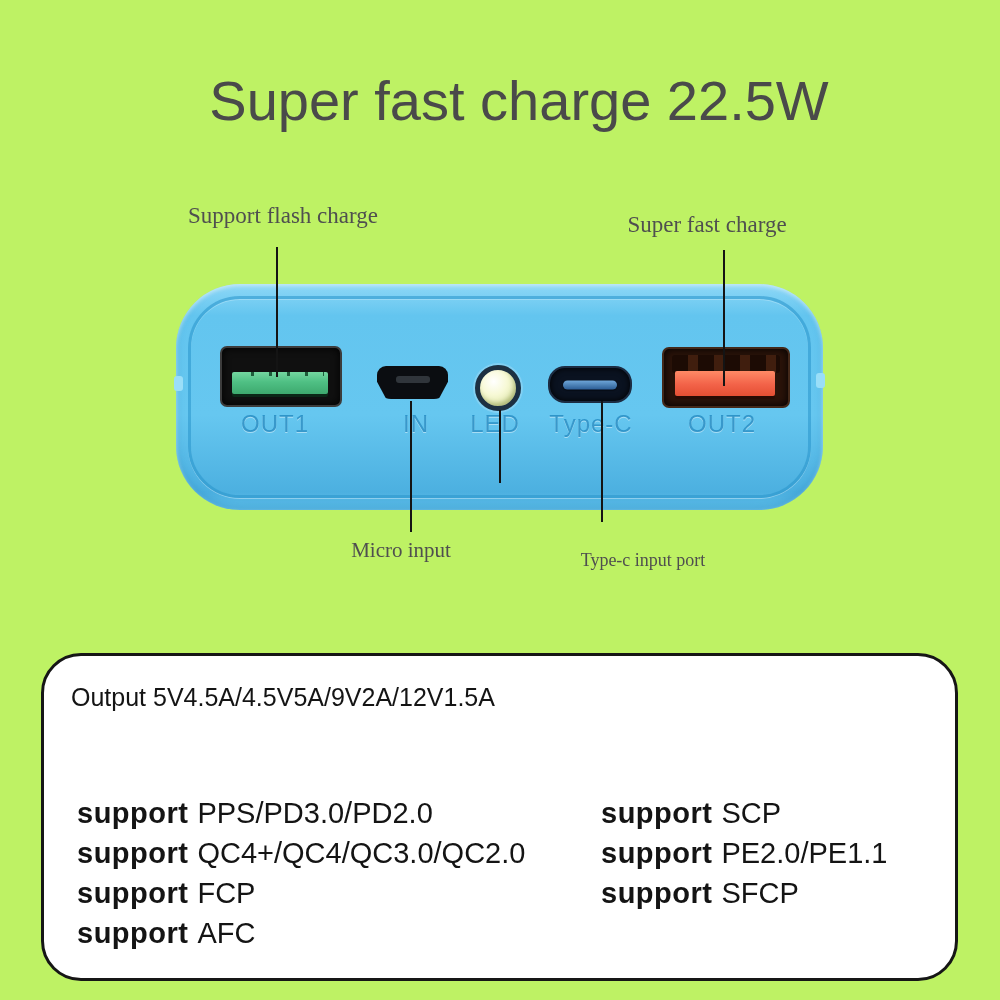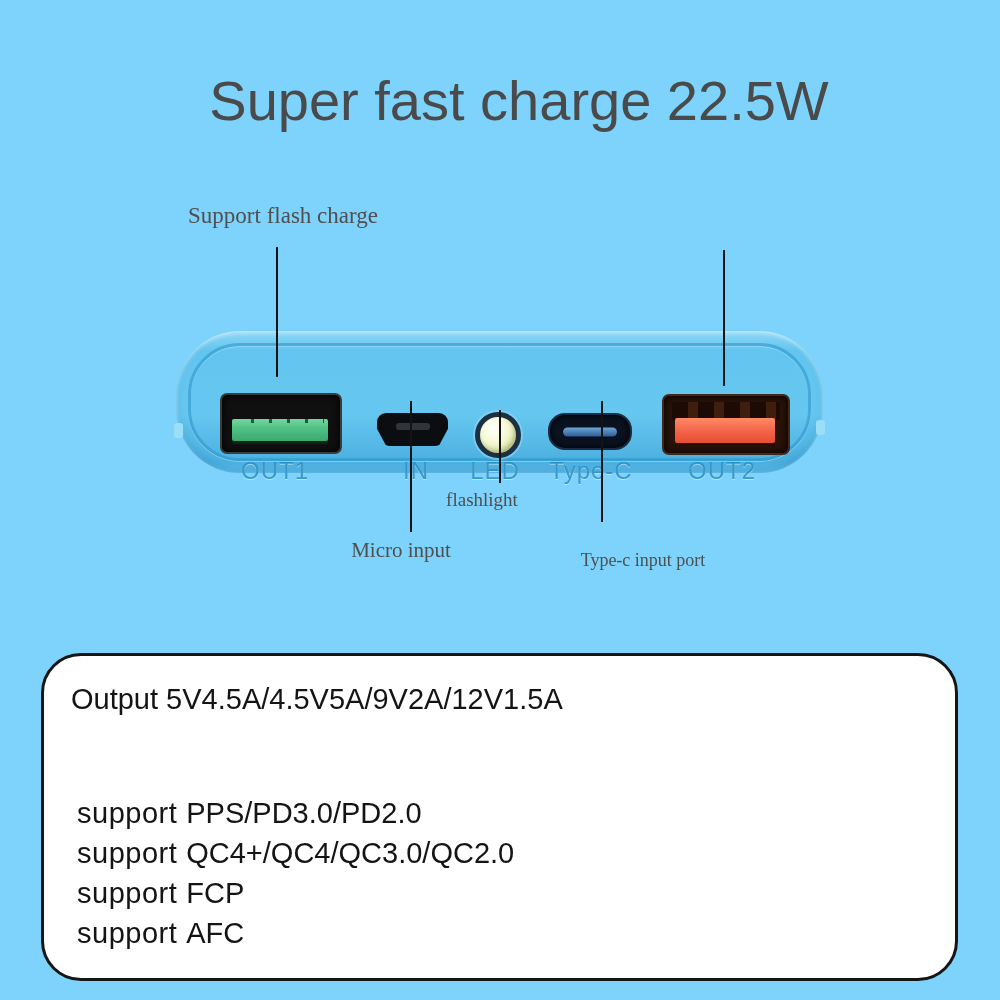--- a/index.html
+++ b/index.html
@@ -1,16 +1,16 @@
 <!DOCTYPE html>
 <html><head>
 <meta charset="utf-8">
 <style>
   html,body{margin:0;padding:0;background:#fff;}
-  .stage{position:relative;width:1000px;height:1000px;background:#7dd3fc;overflow:hidden;
+  .stage{position:relative;width:1000px;height:1000px;background:#bef264;overflow:hidden;
          font-family:"Liberation Sans", sans-serif;}
 
   
   .title{position:absolute;left:519px;top:68px;transform:translateX(-50%);
          font-size:56px;color:#4a4a4a;white-space:nowrap;letter-spacing:0;}
   .ann{position:absolute;transform:translateX(-50%);color:#4f4f4f;white-space:nowrap;font-family:Liberation Serif, serif;}
   .ann.tl{left:283px;top:203px;font-size:23px;}
   .ann.tr{left:707px;top:212px;font-size:23px;}
   .ann.fl{left:482px;top:489px;font-size:19px;}
   .ann.mi{left:401px;top:538px;font-size:21px;}
@@ -18,25 +18,25 @@
 
   
   .cl{position:absolute;width:2px;background:#141414;z-index:6;}
   .cl.l1{left:276px;top:247px;height:130px;}
   .cl.l2{left:723px;top:250px;height:136px;}
   .cl.l3{left:410px;top:401px;height:131px;}
   .cl.l4{left:499px;top:410px;height:73px;}
   .cl.l5{left:601px;top:401px;height:121px;}
 
   
-  .device{position:absolute;left:176px;top:284px;width:647px;height:142px;
+  .device{position:absolute;left:176px;top:284px;width:647px;height:226px;
           border-radius:64px;
           background:linear-gradient(180deg,#8ed8f7 0%,#63c5ef 14%,#66c7f0 58%,#4cb0e0 92%,#5fbfe9 100%);
           box-shadow:inset 0 2px 4px rgba(255,255,255,.55), inset 0 -4px 8px rgba(25,120,175,.28);
-          z-index:1;margin-top:47px;}
+          z-index:1;}
   .groove{position:absolute;left:12px;top:12px;right:12px;bottom:12px;border-radius:52px;
           border:3px solid rgba(40,148,203,.55);
           box-shadow:0 1px 0 rgba(255,255,255,.35), inset 0 1px 0 rgba(255,255,255,.25);}
   .notch{position:absolute;width:9px;height:15px;background:#9adef8;border-radius:3px;}
   .notch.nl{left:-2px;top:92px;}
   .notch.nr{right:-2px;top:89px;}
 
   
   .port{position:absolute;}
   .usb{background:#101010;border:2px solid #3c3c3c;border-radius:7px;
@@ -75,37 +75,38 @@
   
   .eng{position:absolute;top:126px;transform:translateX(-50%);
        font-size:24px;letter-spacing:1px;color:rgba(36,140,195,.85);
        text-shadow:0 1px 0 rgba(255,255,255,.45);white-space:nowrap;}
   .eng.e1{left:99px;}  .eng.e2{left:240px;}  .eng.e3{left:319px;}
   .eng.e4{left:415px;} .eng.e5{left:546px;}
 
   
   .specbox{position:absolute;left:41px;top:653px;width:911px;height:322px;
         border:3px solid #161616;border-radius:40px;background:#fff;color:#141414;}
-  .spec-line1{position:absolute;left:27px;top:27px;font-size:29px;white-space:nowrap;}
+  .spec-line1{position:absolute;left:27px;top:27px;font-size:25px;white-space:nowrap;}
   .spec-line2{position:absolute;left:25px;top:82px;font-size:29px;white-space:nowrap;}
   .col{position:absolute;top:137px;font-size:29px;}
   .col.left{left:33px;}
   .col.right{left:557px;}
   .spec-row{height:40px;line-height:40px;white-space:nowrap;}
-  .sup{font-weight:400;margin-right:9px;letter-spacing:.5px;text-align:center;}
+  .sup{font-weight:700;margin-right:9px;letter-spacing:.5px;text-align:center;}
   .val{font-weight:400;}
 </style>
 </head>
 <body>
 
 <div class="stage">
 
   <div class="title">Super fast charge 22.5W</div>
 
   <div class="ann tl">Support flash charge</div>
+  <div class="ann tr">Super fast charge</div>
 
   <div class="cl l1"></div>
   <div class="cl l2"></div>
   <div class="cl l3"></div>
   <div class="cl l4"></div>
   <div class="cl l5"></div>
 
   <div class="device">
     <div class="groove"></div>
     <div class="notch nl"></div>
@@ -152,15 +153,26 @@
         <span class="sup">support</span><span class="val">QC4+/QC4/QC3.0/QC2.0</span>
       </div>
       <div class="spec-row">
         <span class="sup">support</span><span class="val">FCP</span>
       </div>
       <div class="spec-row">
         <span class="sup">support</span><span class="val">AFC</span>
       </div>
     </div>
 
+    <div class="col right">
+      <div class="spec-row">
+        <span class="sup">support</span><span class="val">SCP</span>
+      </div>
+      <div class="spec-row">
+        <span class="sup">support</span><span class="val">PE2.0/PE1.1</span>
+      </div>
+      <div class="spec-row">
+        <span class="sup">support</span><span class="val">SFCP</span>
+      </div>
+    </div>
   </div>
 
 </div>
 
 </body></html>

